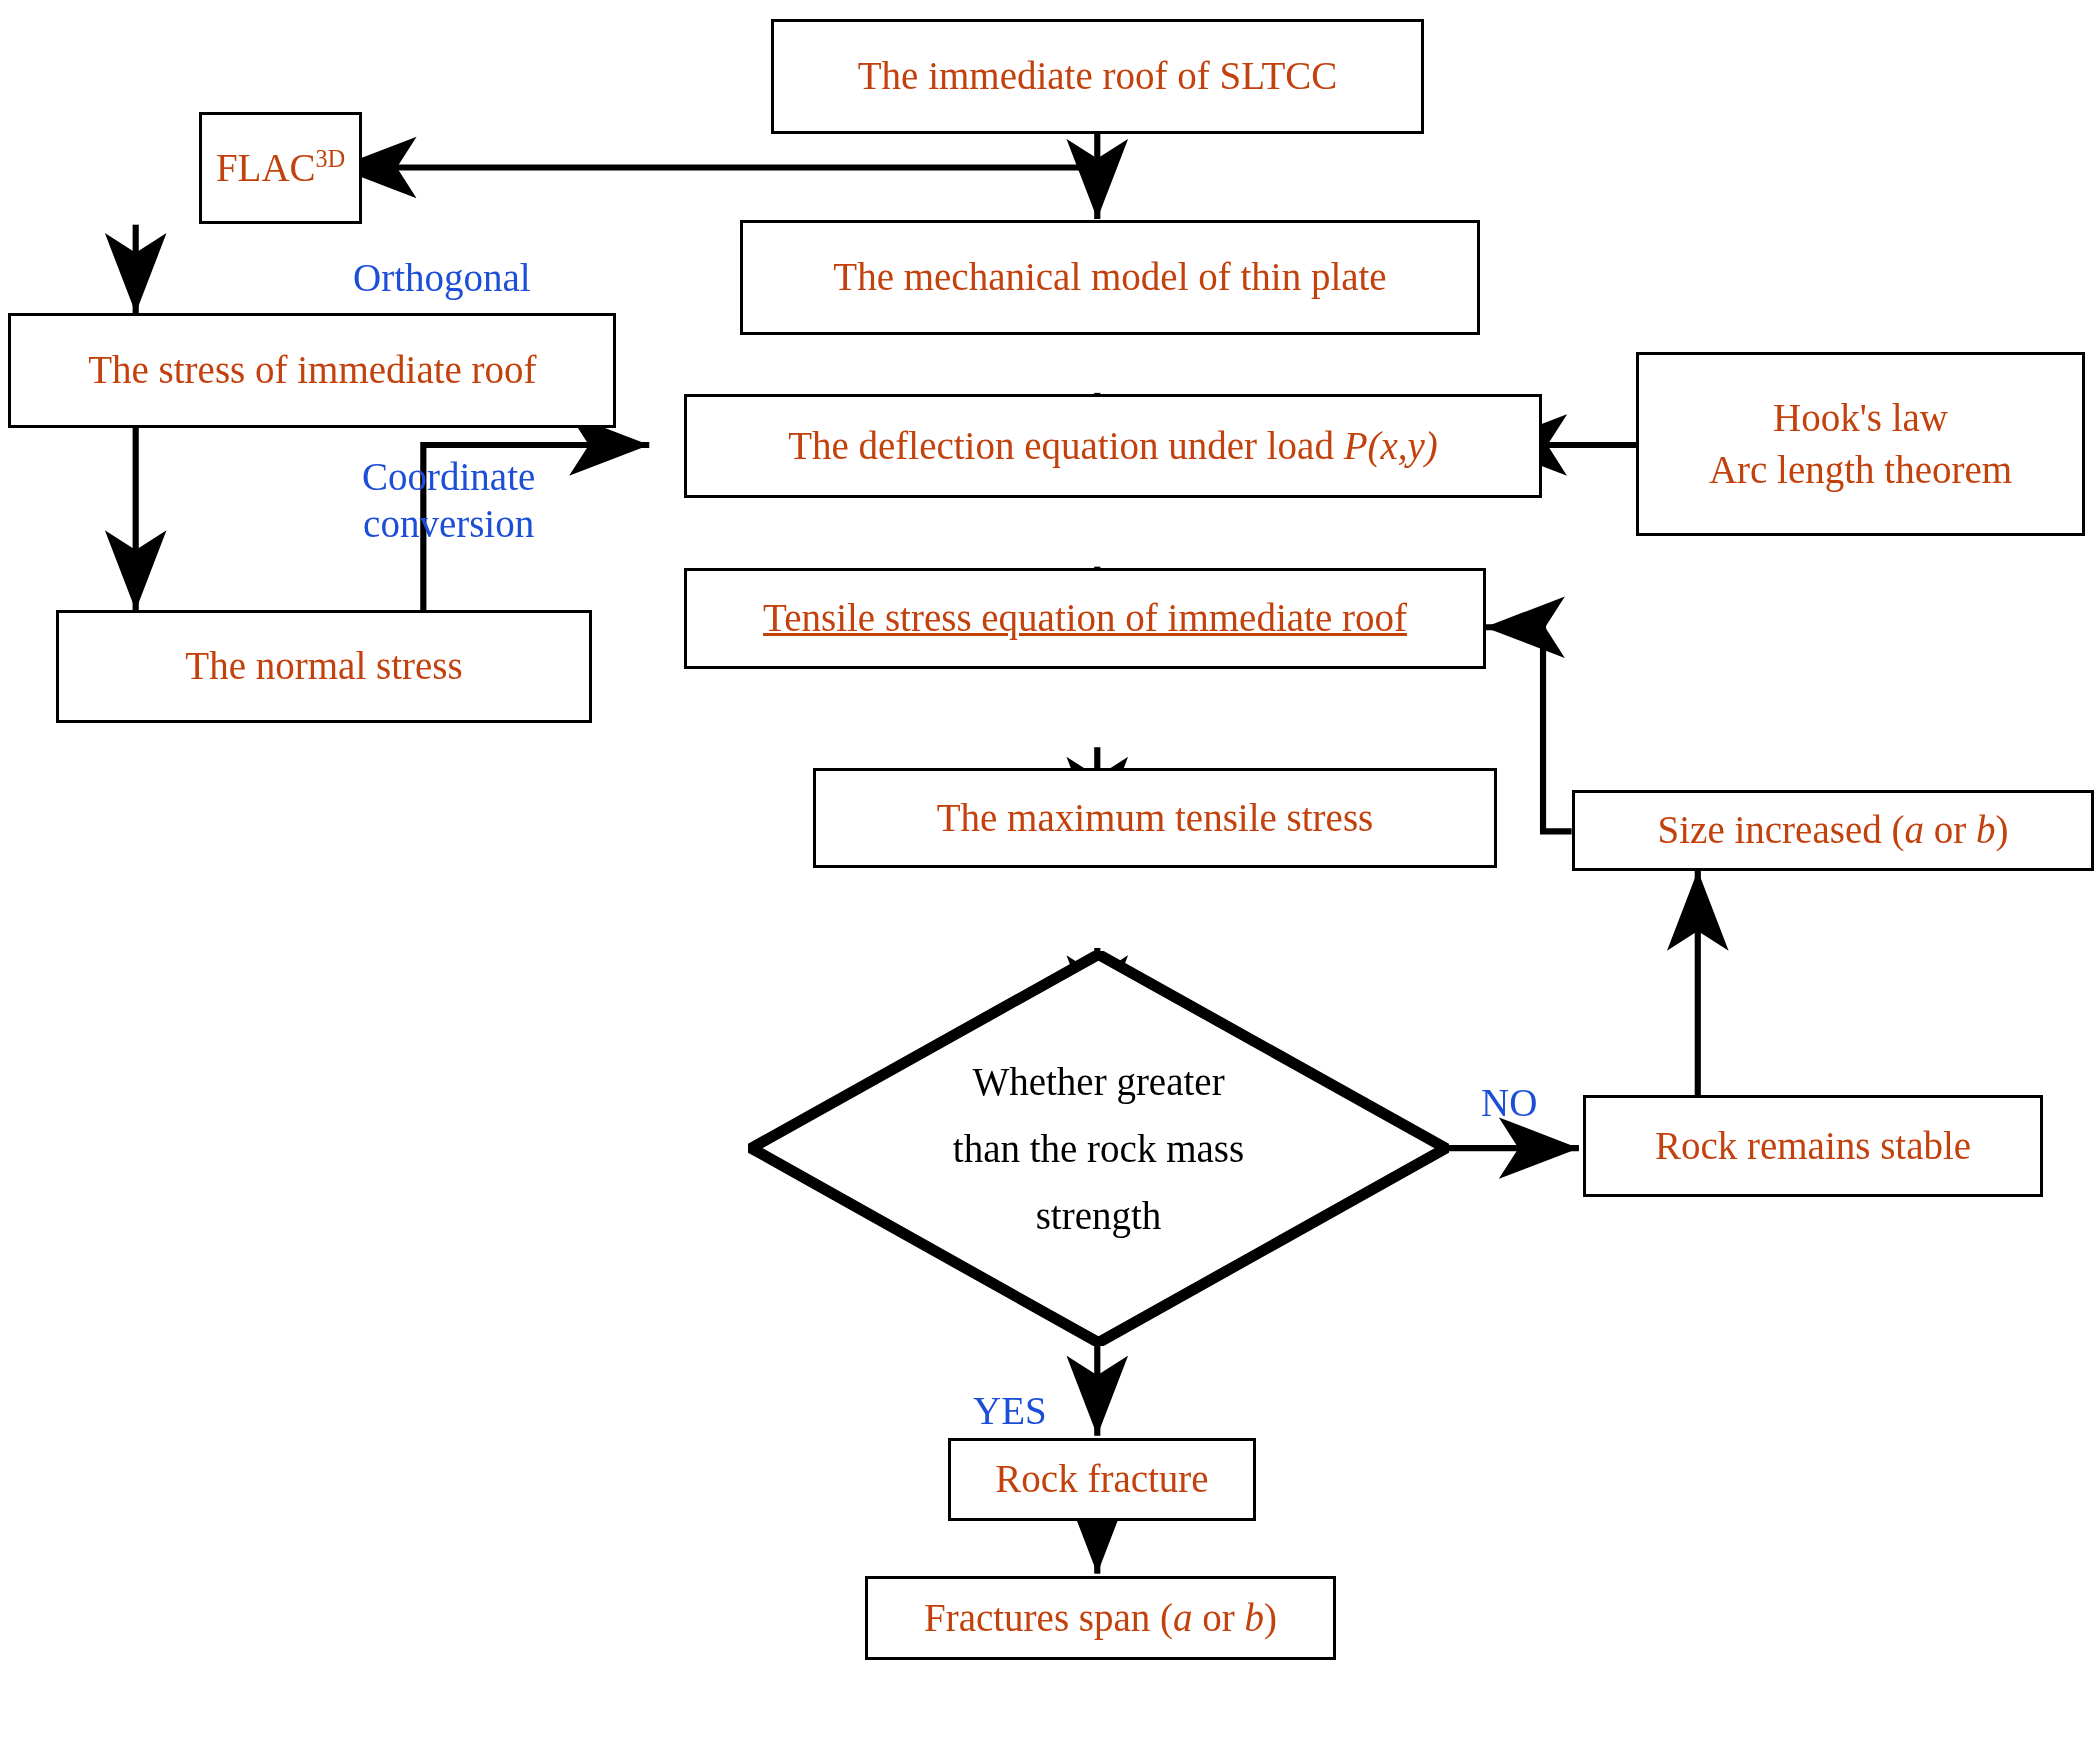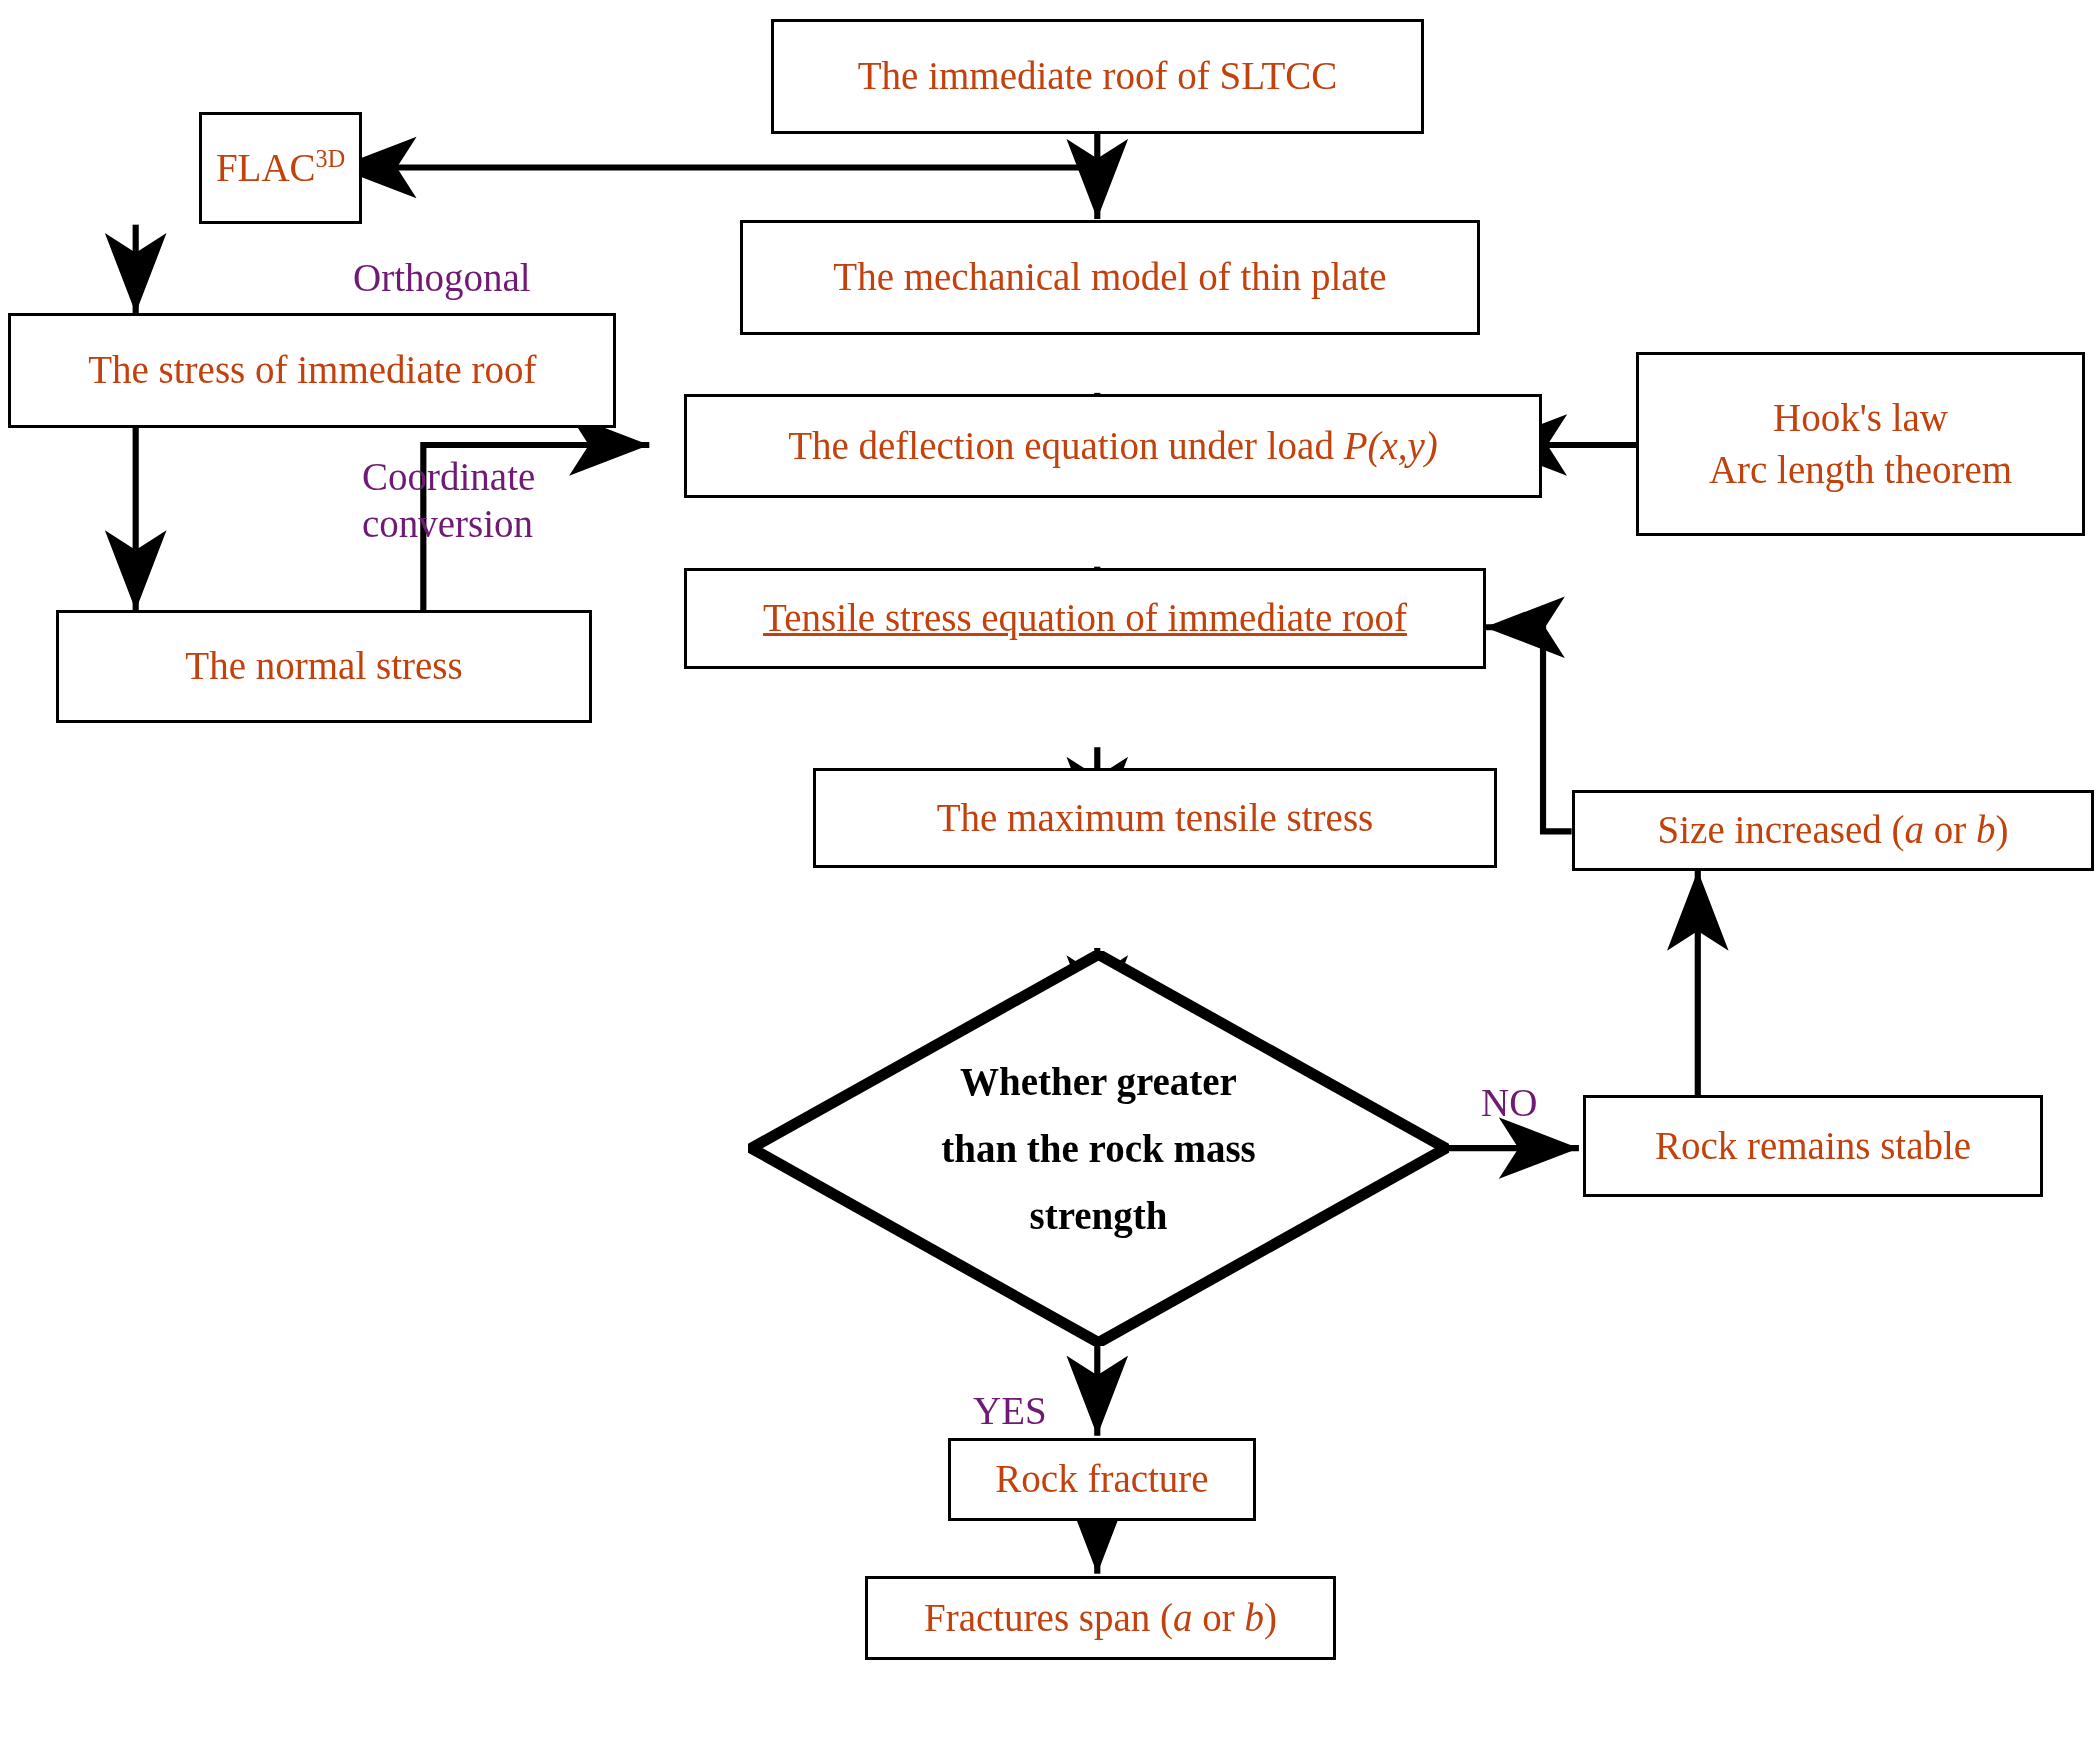--- a/index.html
+++ b/index.html
@@ -58,23 +58,23 @@
     line-height: 1.72;
     color: #000000;
     font-family: "Liberation Serif", "DejaVu Serif", serif;
     white-space: nowrap;
   }
   .edge-label {
     position: absolute;
     font-family: "Liberation Serif", "DejaVu Serif", serif;
     font-size: 39px;
     line-height: 1.2;
-    color: #701a75;
+    color: #1d4ed8;
     white-space: pre-line;
-    text-align: left;
+    text-align: center;
   }
   sup.three-d {
     font-size: 0.62em;
     vertical-align: super;
     line-height: 0;
   }
   em { font-style: italic; }
 </style>
 </head>
 <body>
@@ -153,21 +153,21 @@
   </div>
 
   <div class="node" style="left:684px; top:568px; width:802px; height:101px;text-decoration:underline;">
     <span class="lines">Tensile stress equation of immediate roof</span>
   </div>
 
   <div class="node" style="left:813px; top:768px; width:684px; height:100px;">
     <span class="lines">The maximum tensile stress</span>
   </div>
 
-  <div class="diamond-wrap" style="left:748px; top:951px; width:701px; height:395px;font-weight:bold;">
+  <div class="diamond-wrap" style="left:748px; top:951px; width:701px; height:395px;">
     <svg class="diamond-shape" viewBox="0 0 1250 705" preserveAspectRatio="none">
       <polygon points="625,6 1244,352 625,699 6,352" fill="#ffffff" stroke="#000000" stroke-width="11" vector-effect="non-scaling-stroke"></polygon>
     </svg>
     <div class="diamond-label">
       <div>Whether greater</div>
       <div>than the rock mass</div>
       <div>strength</div>
     </div>
   </div>
 

